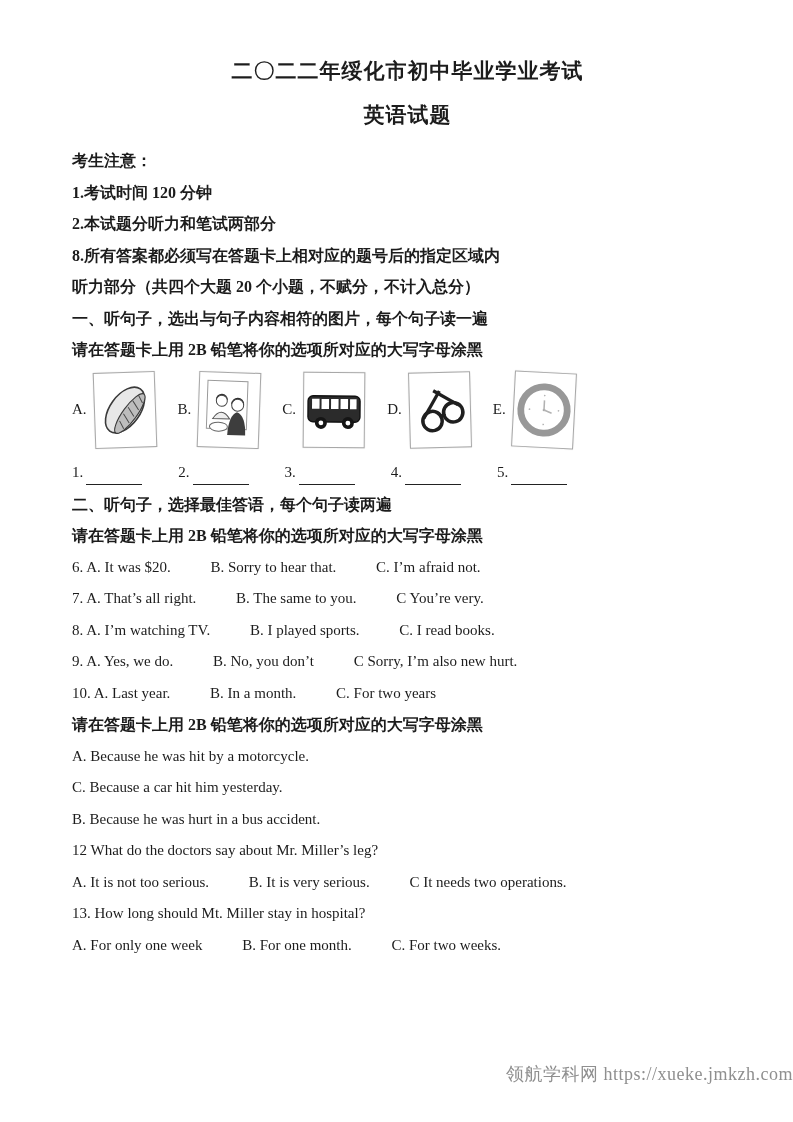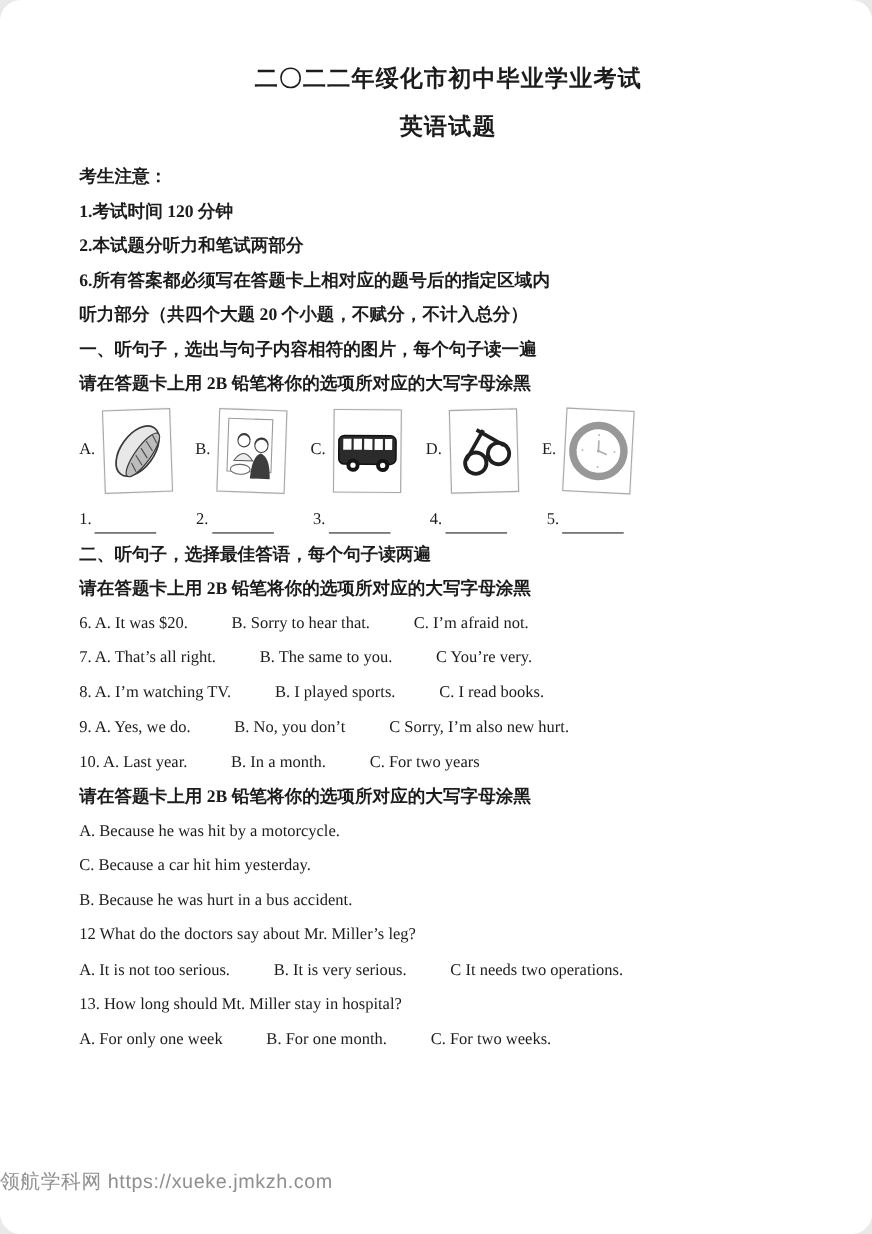--- a/index.html
+++ b/index.html
@@ -6,21 +6,20 @@
   html, body { margin: 0; padding: 0; background: #e9e9e9; }
   .page {
     position: relative;
     width: 793px;
     height: 1122px;
     margin: 0 auto;
     background: #ffffff;
     font-family: "Liberation Serif", "DejaVu Serif", serif;
     color: #1c1c1c;
     overflow: hidden;
-    border-radius: 19px;
   }
   .content { padding: 56px 50px 0 72px; }
   .title {
     margin: 0; text-align: center;
     font-size: 21px; font-weight: 700; line-height: 30px;
     letter-spacing: 1px;
     font-family: "Liberation Serif", "DejaVu Serif", serif;
   }
   .subtitle {
     margin: 14px 0 4px 0; text-align: center;
@@ -54,38 +53,38 @@
 
   
   .blanks { display: flex; margin: 6px 0 4px 0; line-height: 26px; font-size: 15px; }
   .blank { display: flex; align-items: flex-end; margin-right: 36px; }
   .blank-line {
     display: inline-block; width: 56px; height: 16px;
     border-bottom: 1.4px solid #222; margin-left: 3px;
   }
   .footer {
     position: absolute; left: 0; right: 0; top: 1062px;
-    text-align: left; font-size: 18px; color: #8f8f8f;
-    font-family: Liberation Sans, sans-serif;
+    text-align: right; font-size: 18px; color: #8f8f8f;
+    font-family: Liberation Serif, serif;
     letter-spacing: 0.5px;
   }
 </style>
 </head>
 <body>
 
 <div class="page">
   <div class="content">
 
     <h1 class="title">二〇二二年绥化市初中毕业学业考试</h1>
     <h2 class="subtitle">英语试题</h2>
 
     <p class="zh first">考生注意：</p>
     <p class="zh">1.考试时间 120 分钟</p>
     <p class="zh">2.本试题分听力和笔试两部分</p>
-    <p class="zh">6.所有答案都必须写在答题卡上相对应的题号后的指定区域内</p>
+    <p class="zh">8.所有答案都必须写在答题卡上相对应的题号后的指定区域内</p>
     <p class="zh">听力部分（共四个大题 20 个小题，不赋分，不计入总分）</p>
 
     <p class="zh">一、听句子，选出与句子内容相符的图片，每个句子读一遍</p>
     <p class="zh">请在答题卡上用 2B 铅笔将你的选项所对应的大写字母涂黑</p>
 
     <div class="pics">
 
       <div class="pic-pair">
         <span class="pic-label">A.</span>
         <div class="pic-box rot-a">

